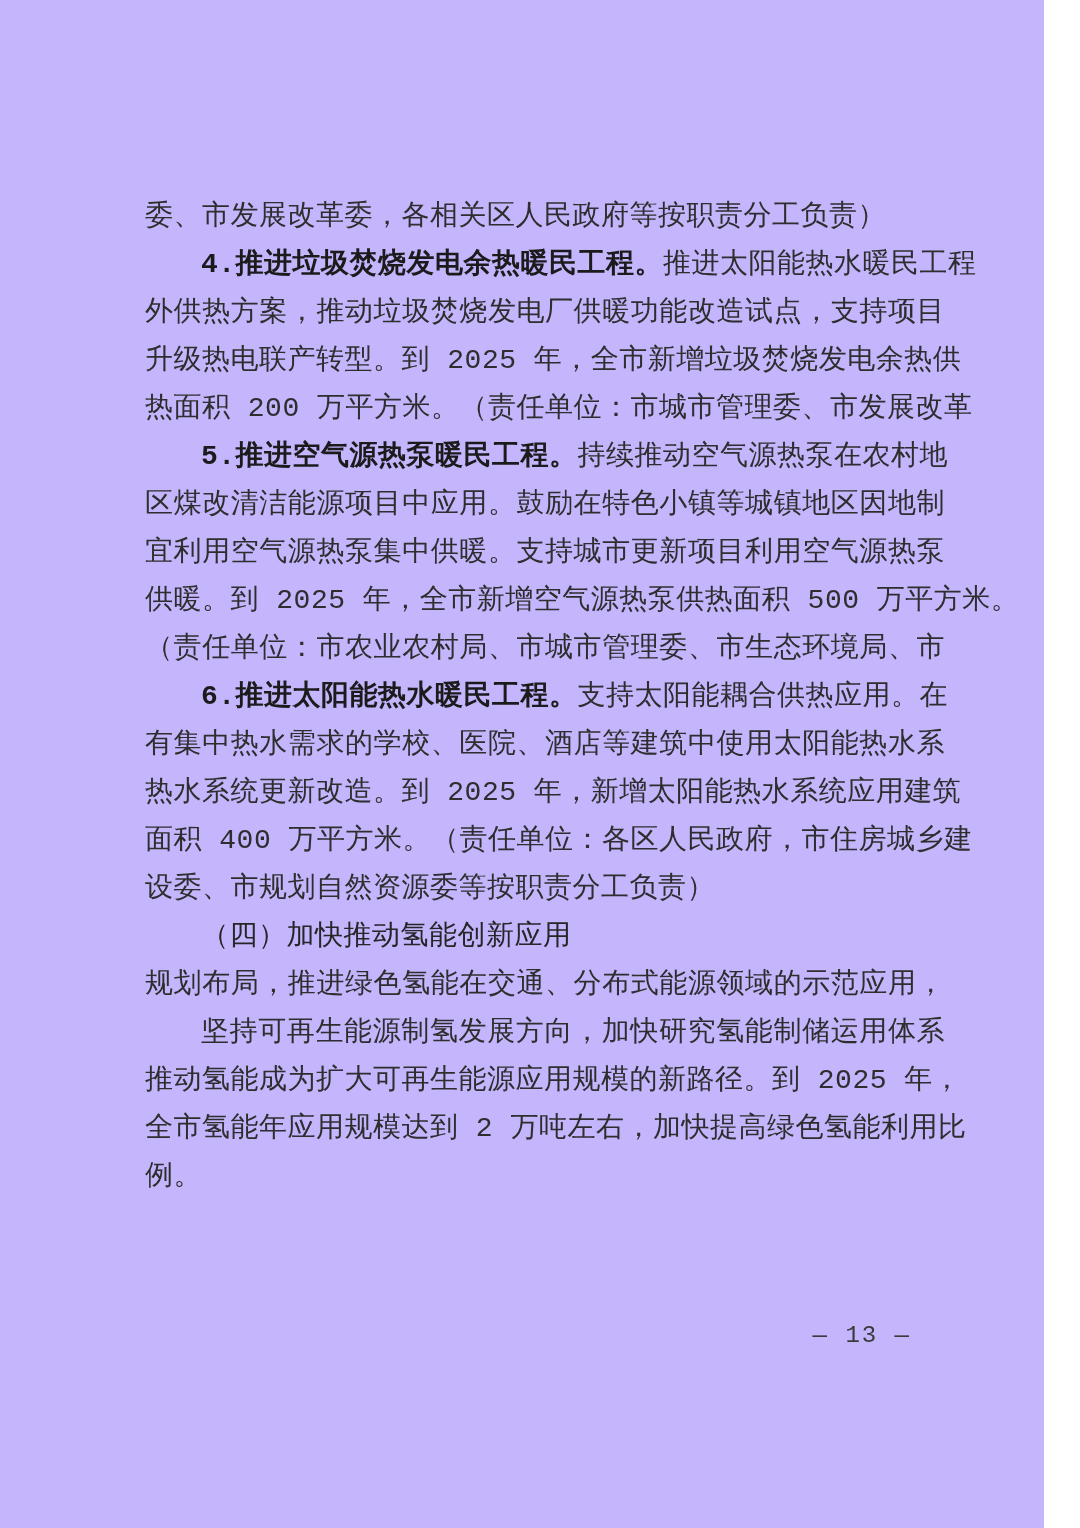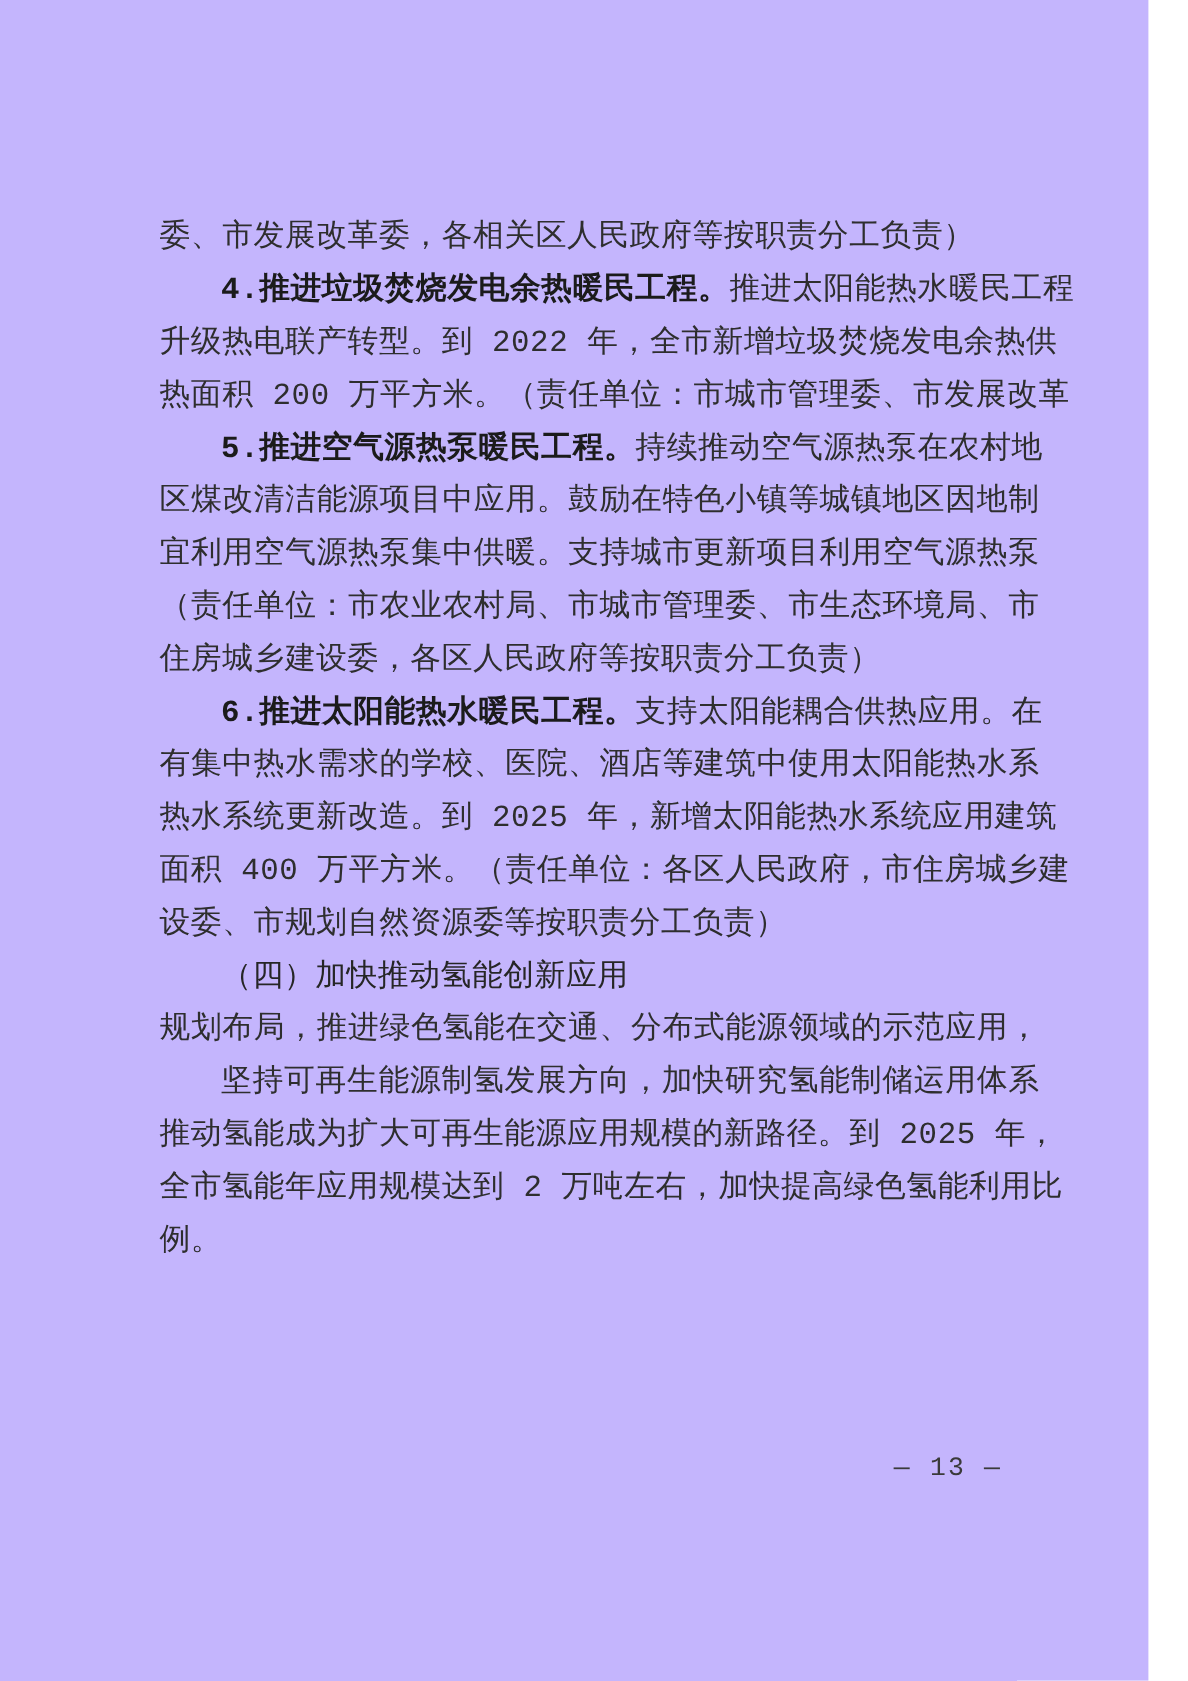--- a/index.html
+++ b/index.html
@@ -56,27 +56,28 @@
     letter-spacing: 2px;
   }
 </style>
 </head>
 <body>
 
 <div class="page">
   <div class="body-text">
       <div class="line final"><span class="seg">委、市发展改革委，各相关区人民政府等按职责分工负责）</span></div>
       <div class="line indent"><span class="seg b">4.推进垃圾焚烧发电余热暖民工程。</span><span class="seg">推进太阳能热水暖民工程</span></div>
-      <div class="line"><span class="seg">升级热电联产转型。到 2022 年，全市新增垃圾焚烧发电余热供</span></div>
+      <div class="line"><span class="seg">外供热方案，推动垃圾焚烧发电厂供暖功能改造试点，支持项目</span></div>
+      <div class="line"><span class="seg">升级热电联产转型。到 2025 年，全市新增垃圾焚烧发电余热供</span></div>
       <div class="line"><span class="seg">热面积 200 万平方米。（责任单位：市城市管理委、市发展改革</span></div>
       <div class="line indent"><span class="seg b">5.推进空气源热泵暖民工程。</span><span class="seg">持续推动空气源热泵在农村地</span></div>
       <div class="line"><span class="seg">区煤改清洁能源项目中应用。鼓励在特色小镇等城镇地区因地制</span></div>
       <div class="line"><span class="seg">宜利用空气源热泵集中供暖。支持城市更新项目利用空气源热泵</span></div>
+      <div class="line"><span class="seg">供暖。到 2025 年，全市新增空气源热泵供热面积 500 万平方米。</span></div>
       <div class="line"><span class="seg">（责任单位：市农业农村局、市城市管理委、市生态环境局、市</span></div>
-      <div class="line final"><span class="seg">住房城乡建设委，各区人民政府等按职责分工负责）</span></div>
       <div class="line indent"><span class="seg b">6.推进太阳能热水暖民工程。</span><span class="seg">支持太阳能耦合供热应用。在</span></div>
       <div class="line"><span class="seg">有集中热水需求的学校、医院、酒店等建筑中使用太阳能热水系</span></div>
       <div class="line"><span class="seg">热水系统更新改造。到 2025 年，新增太阳能热水系统应用建筑</span></div>
       <div class="line"><span class="seg">面积 400 万平方米。（责任单位：各区人民政府，市住房城乡建</span></div>
       <div class="line final"><span class="seg">设委、市规划自然资源委等按职责分工负责）</span></div>
       <div class="line indent final subheading"><span class="seg">（四）加快推动氢能创新应用</span></div>
       <div class="line"><span class="seg">规划布局，推进绿色氢能在交通、分布式能源领域的示范应用，</span></div>
       <div class="line indent"><span class="seg">坚持可再生能源制氢发展方向，加快研究氢能制储运用体系</span></div>
       <div class="line"><span class="seg">推动氢能成为扩大可再生能源应用规模的新路径。到 2025 年，</span></div>
       <div class="line"><span class="seg">全市氢能年应用规模达到 2 万吨左右，加快提高绿色氢能利用比</span></div>

